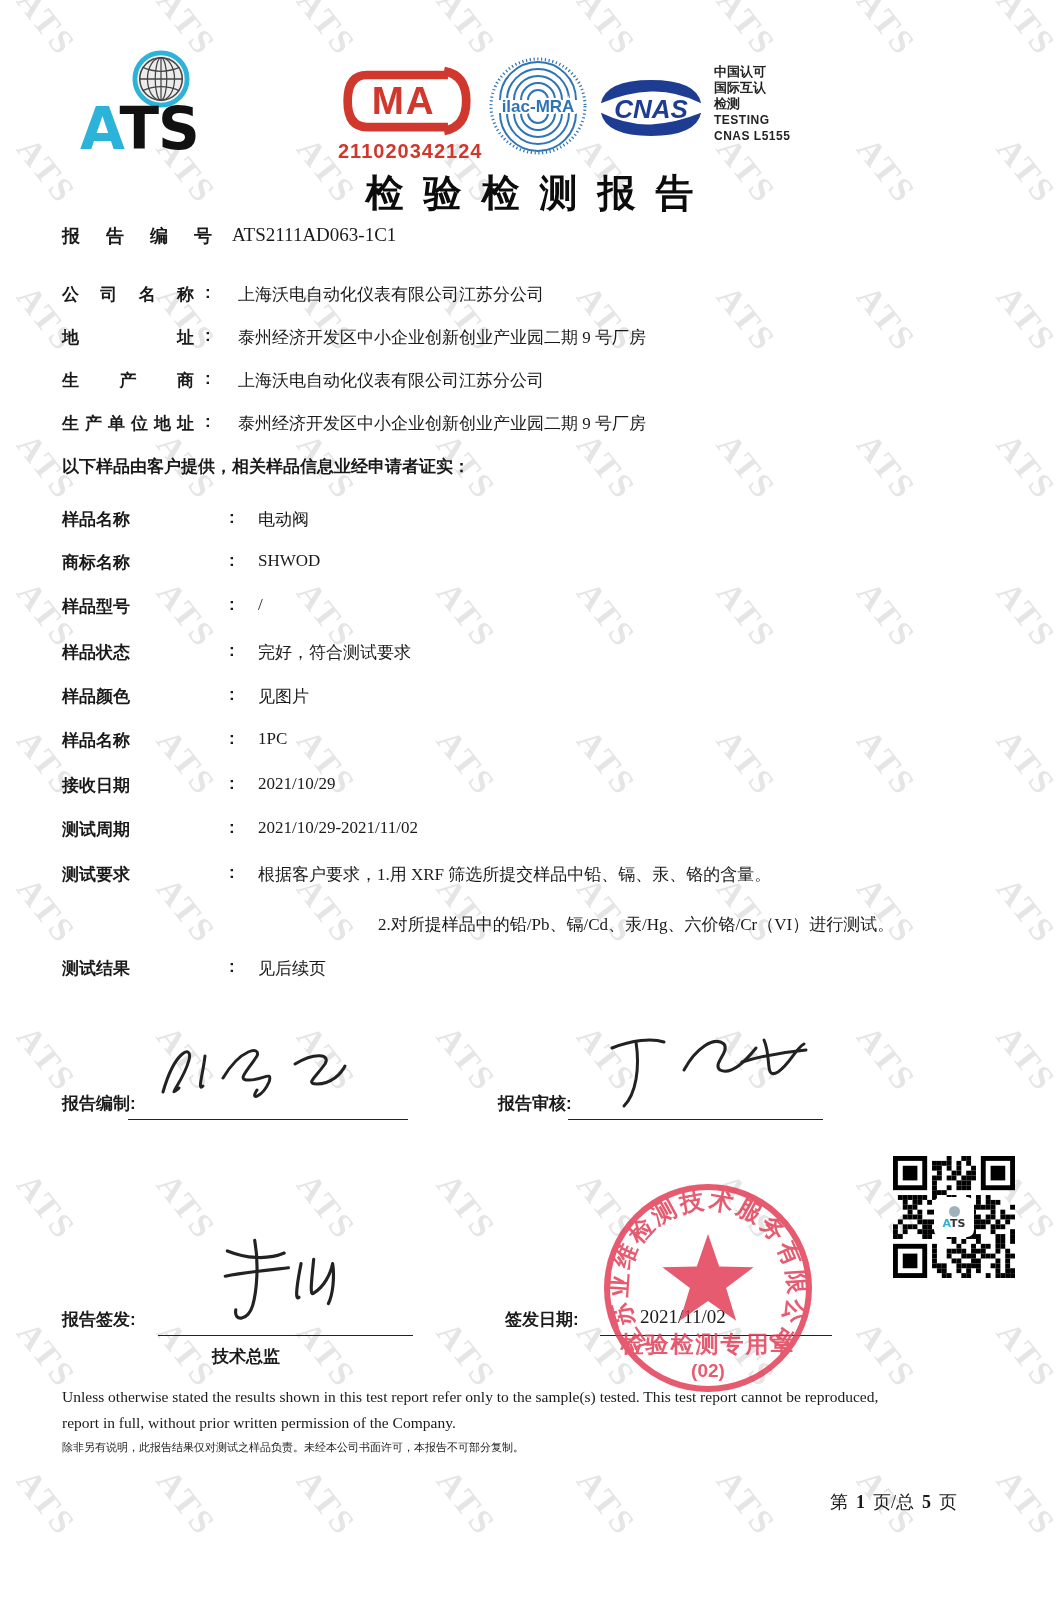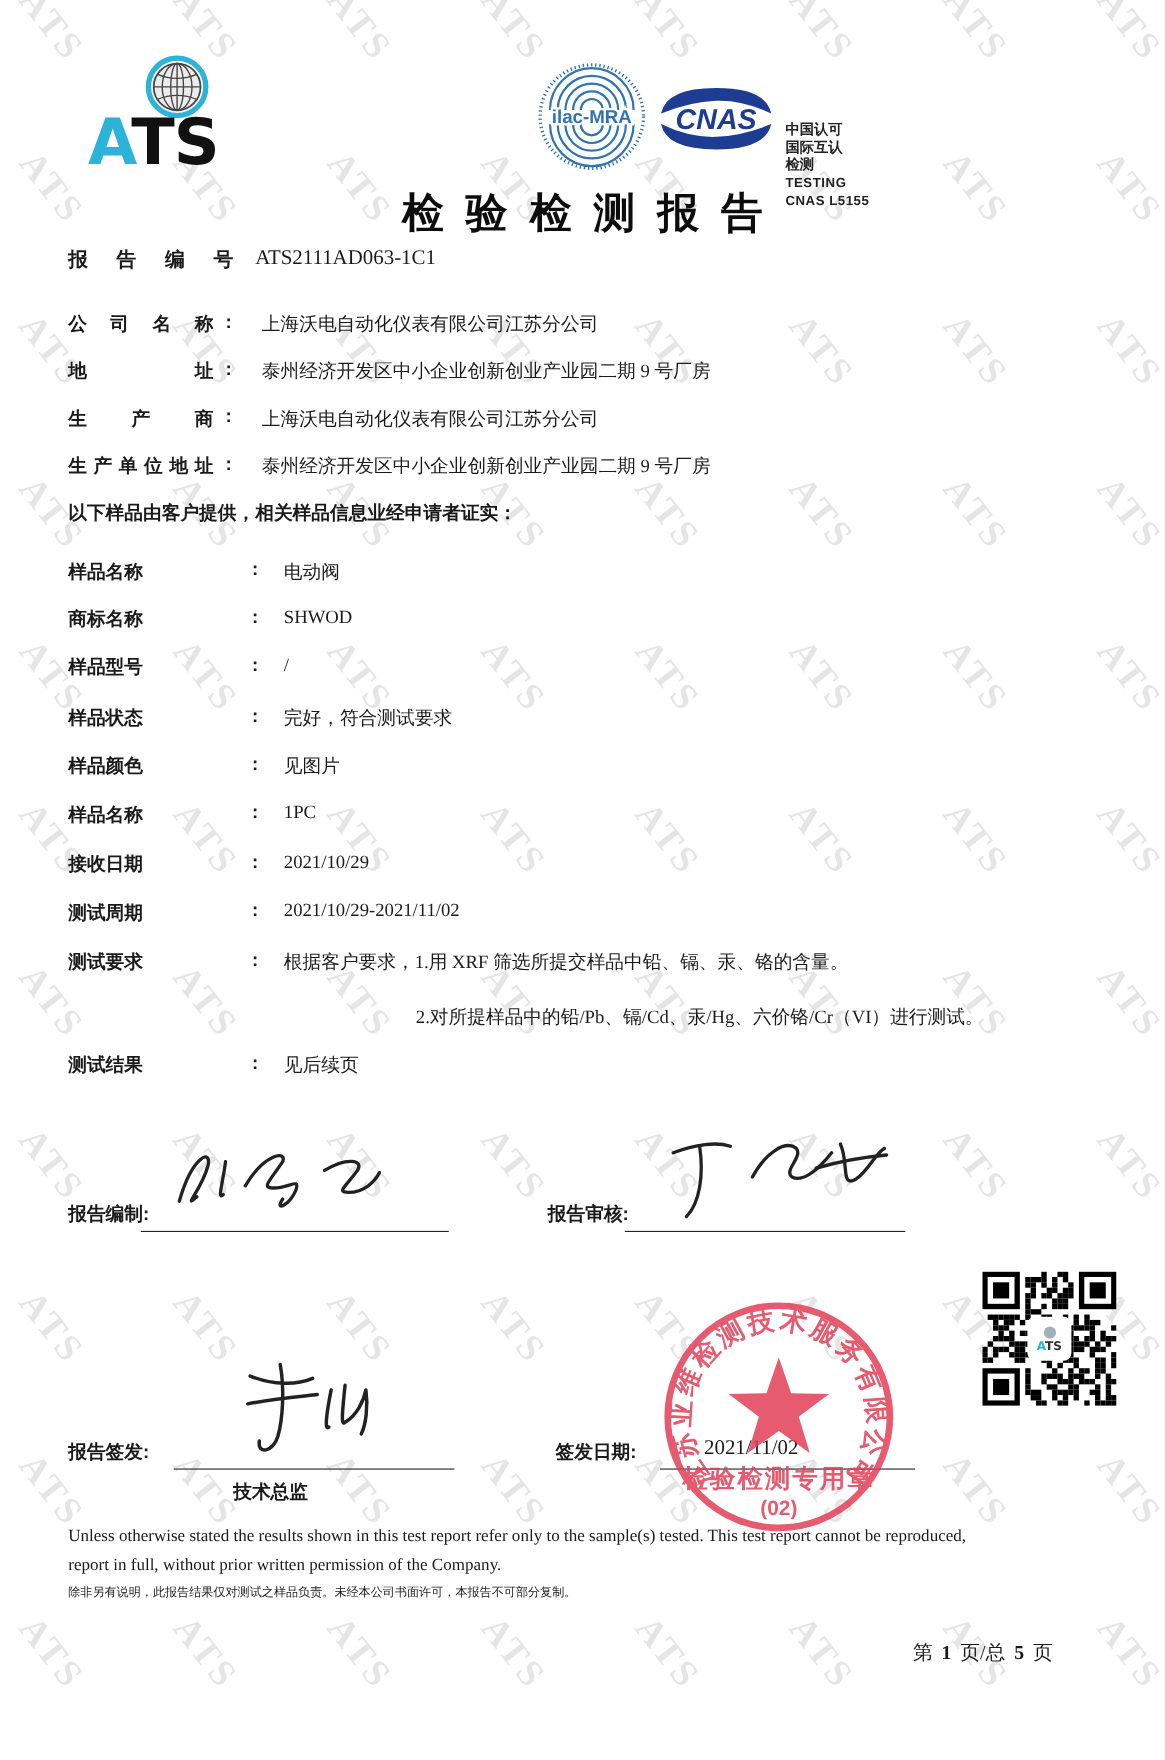--- a/index.html
+++ b/index.html
@@ -14,21 +14,21 @@
   .ats-logo{position:absolute;left:80px;top:50px;width:160px;height:108px;}
   .ats-globe{position:absolute;left:52px;top:0;width:58px;height:58px;}
   .ats-word{position:absolute;left:0;bottom:0;font:900 58px "DejaVu Sans",sans-serif;letter-spacing:-1px;line-height:1;}
   .ats-word .a{color:#2bb3da;}
   .ats-word .ts{color:#111;}
   
   .cma{position:absolute;left:338px;top:66px;width:135px;}
   .cma-num{margin-top:0px;text-align:center;font:700 20px "Liberation Sans",sans-serif;color:#d0382e;letter-spacing:1px;}
   .ilac{position:absolute;left:488px;top:56px;width:100px;height:100px;}
   .cnas{position:absolute;left:598px;top:78px;width:106px;height:60px;}
-  .accr{position:absolute;left:714px;top:64px;font:700 13px "Liberation Sans",sans-serif;line-height:16px;color:#222;margin-top:46px;}
+  .accr{position:absolute;left:714px;top:64px;font:700 13px "Liberation Sans",sans-serif;line-height:16px;color:#222;}
   .accr .en{font-weight:700;font-size:12px;letter-spacing:.5px;}
   
   .doc-title{position:absolute;left:0;right:0;top:168px;text-align:center;
              font:700 38px "Liberation Serif","DejaVu Serif",serif;letter-spacing:20px;color:#0c0c0c;text-indent:20px;}
   .repno{position:absolute;left:62px;top:224px;height:26px;}
   .repno .lbl{position:absolute;left:0;top:0;width:150px;font:700 18px "Liberation Sans",sans-serif;text-align-last:justify;}
   .repno .val{position:absolute;left:170px;top:0;font:400 19px "Liberation Serif","DejaVu Serif",serif;white-space:nowrap;text-align:right;}
   
   .row{position:absolute;left:0;width:924px;height:28px;}
   .row .lbl{position:absolute;left:62px;top:0;font:700 17px "Liberation Sans",sans-serif;}
@@ -167,20 +167,28 @@
         <ellipse cx="30" cy="30" rx="14" ry="22" fill="none" stroke="#444" stroke-width="1.3"></ellipse>
         <ellipse cx="30" cy="30" rx="6" ry="22" fill="none" stroke="#444" stroke-width="1.3"></ellipse>
         <line x1="30" y1="8" x2="30" y2="52" stroke="#444" stroke-width="1.3"></line>
         <line x1="8" y1="30" x2="52" y2="30" stroke="#444" stroke-width="1.3"></line>
         <path d="M11,18 Q30,26 49,18" fill="none" stroke="#444" stroke-width="1.3"></path>
         <path d="M11,42 Q30,34 49,42" fill="none" stroke="#444" stroke-width="1.3"></path>
       </svg>
       <div class="ats-word"><span class="a">A</span><span class="ts">TS</span></div>
     </div>
 
+    <div class="cma">
+      <svg width="135" height="70" viewBox="0 0 140 72">
+        <path d="M114,9 H30 Q10,9 10,36 Q10,63 30,63 H114" fill="none" stroke="#d0382e" stroke-width="9"></path>
+        <path d="M110,5 Q133,9 133,36 Q133,63 110,67" fill="none" stroke="#d0382e" stroke-width="9"></path>
+        <text x="68" y="50" font-size="40" font-weight="bold" text-anchor="middle" fill="#d0382e" font-family="'Liberation Sans',sans-serif" letter-spacing="2">MA</text>
+      </svg>
+      <div class="cma-num">211020342124</div>
+    </div>
 
     <svg class="ilac" viewBox="0 0 100 100">
       <circle cx="50" cy="50" r="47" fill="none" stroke="#2f74b5" stroke-width="3" stroke-dasharray="1.2,2.6"></circle>
       <g fill="none" stroke="#2f74b5" stroke-width="2">
         <path d="M40,44 A10,10 0 0 1 60,44"></path>
           <path d="M33,44 A17,17 0 0 1 67,44"></path>
         <path d="M26,44 A24,24 0 0 1 74,44"></path>
           <path d="M19,44 A31,31 0 0 1 81,44"></path>
         <path d="M12,44 A38,38 0 0 1 88,44"></path>
         <path d="M40,57 A10,10 0 0 0 60,57"></path>

